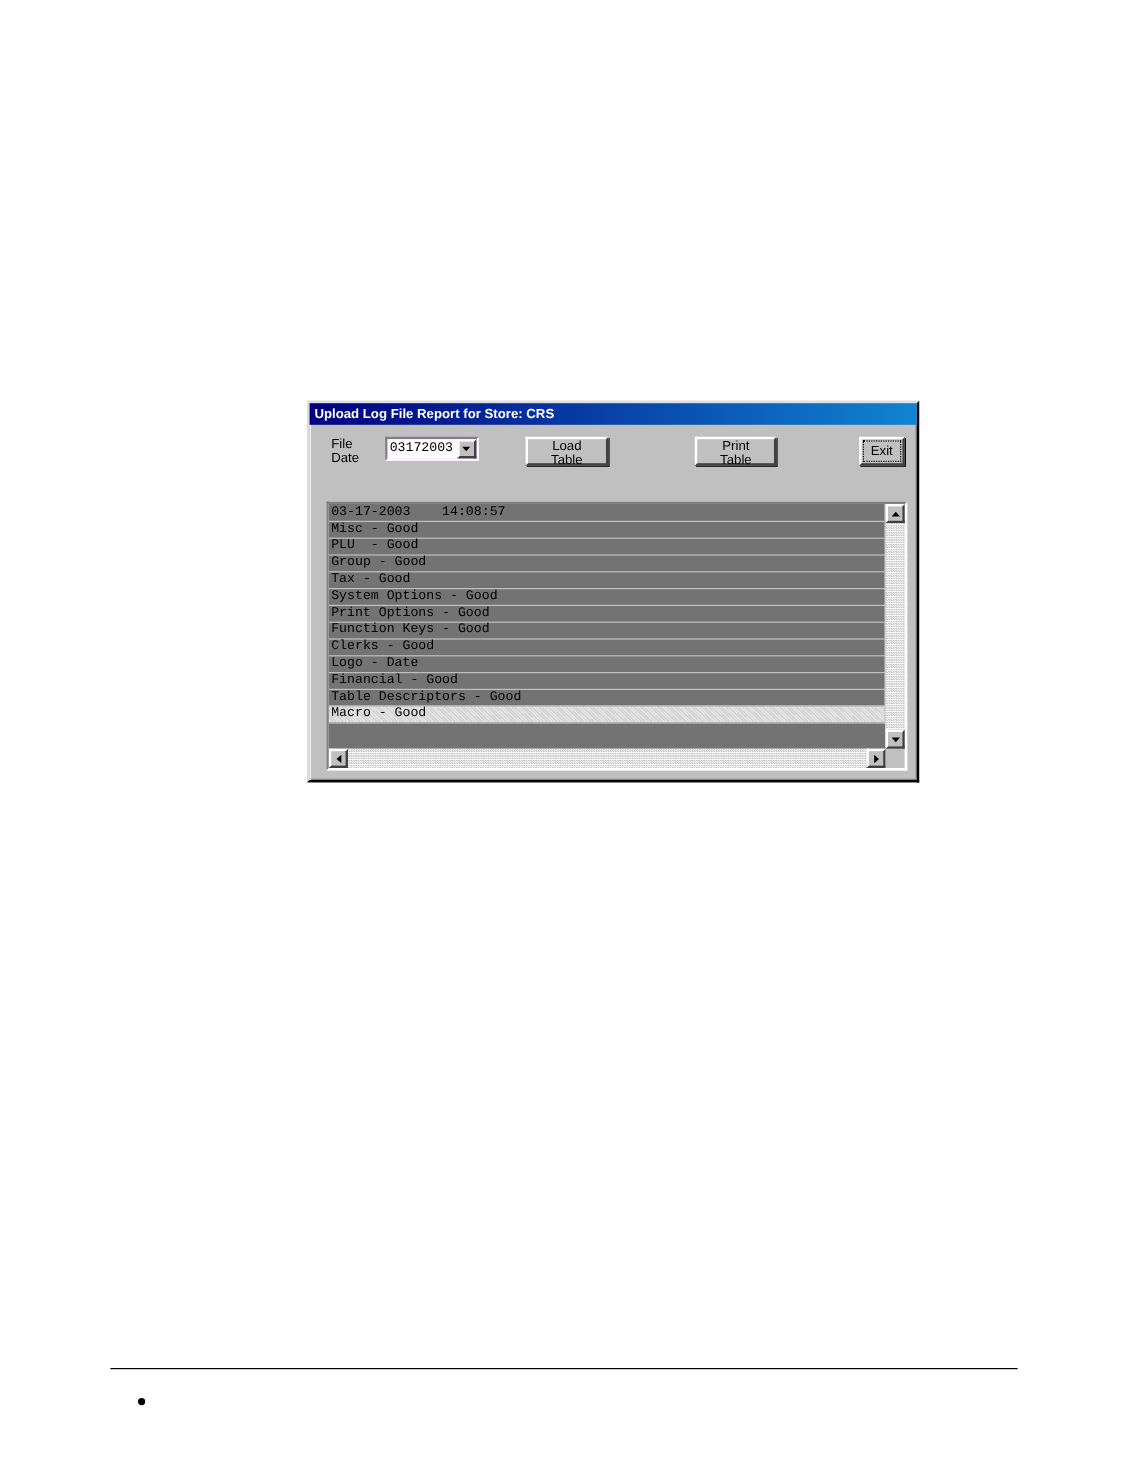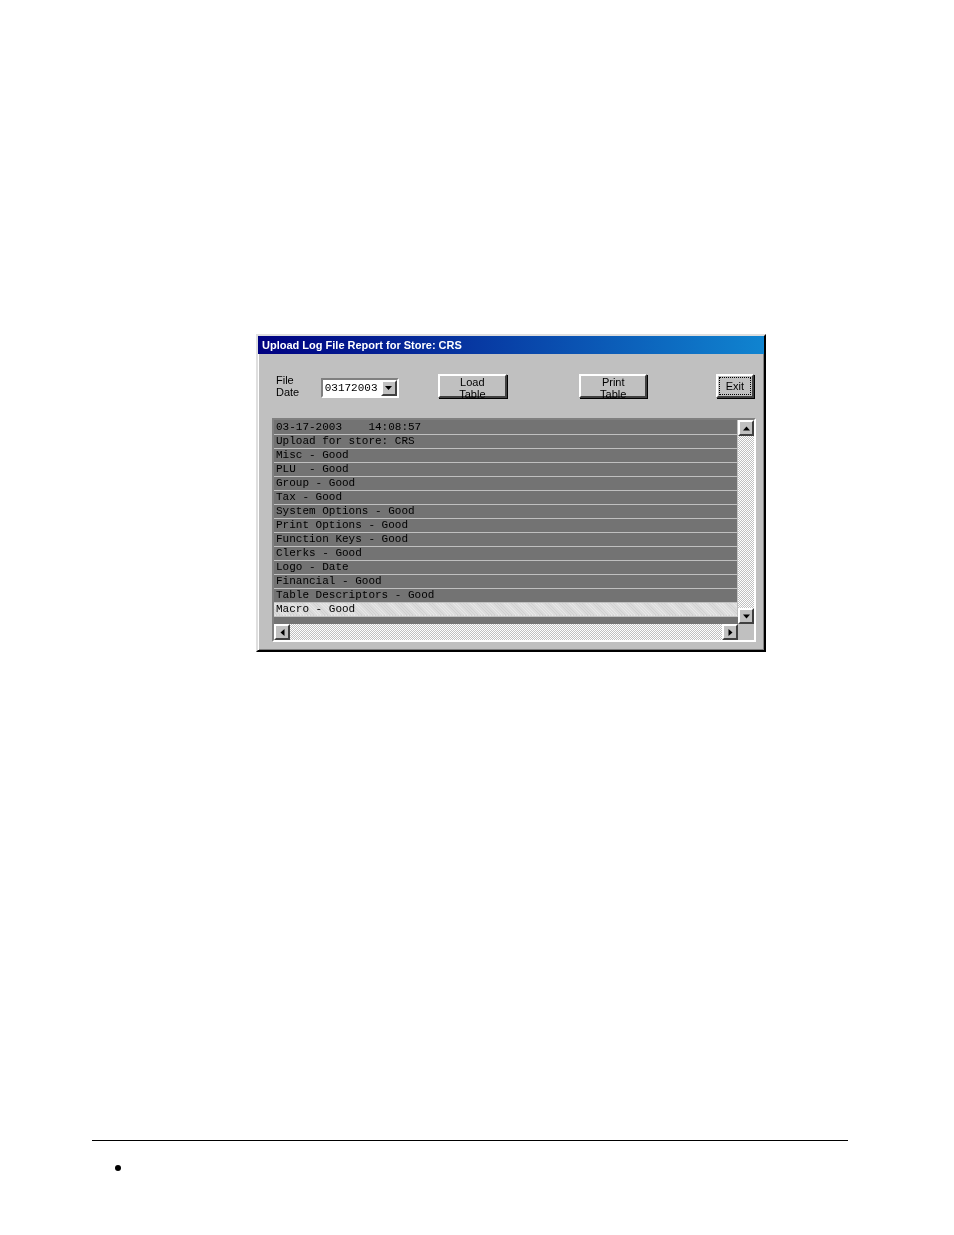--- a/index.html
+++ b/index.html
@@ -36,21 +36,21 @@
       padding-left: 4px;
       font-size: 11px;
     }
     .client {
       padding: 10px 10px 6px 10px;
       position: relative;
       height: calc(100% - 18px);
     }
     .toolbar {
       display: flex;
-      align-items: flex-end;
+      align-items: flex-start;
       gap: 0;
       height: 34px;
     }
     .file-date-label {
       margin-left: 8px;
       margin-right: 4px;
     }
     .combo {
       display: inline-flex;
       align-items: stretch;
@@ -236,23 +236,20 @@
     </div>
 
     <div class="log-wrap">
       <div class="log-inner">
         <table class="log-table">
           <tbody id="log-body">
               <tr>
                 <td>03-17-2003    14:08:57</td>
               </tr>
               <tr>
-                <td>Upload for store: CRS</td>
-              </tr>
-              <tr>
                 <td>Misc - Good</td>
               </tr>
               <tr>
                 <td>PLU  - Good</td>
               </tr>
               <tr>
                 <td>Group - Good</td>
               </tr>
               <tr>
                 <td>Tax - Good</td>

